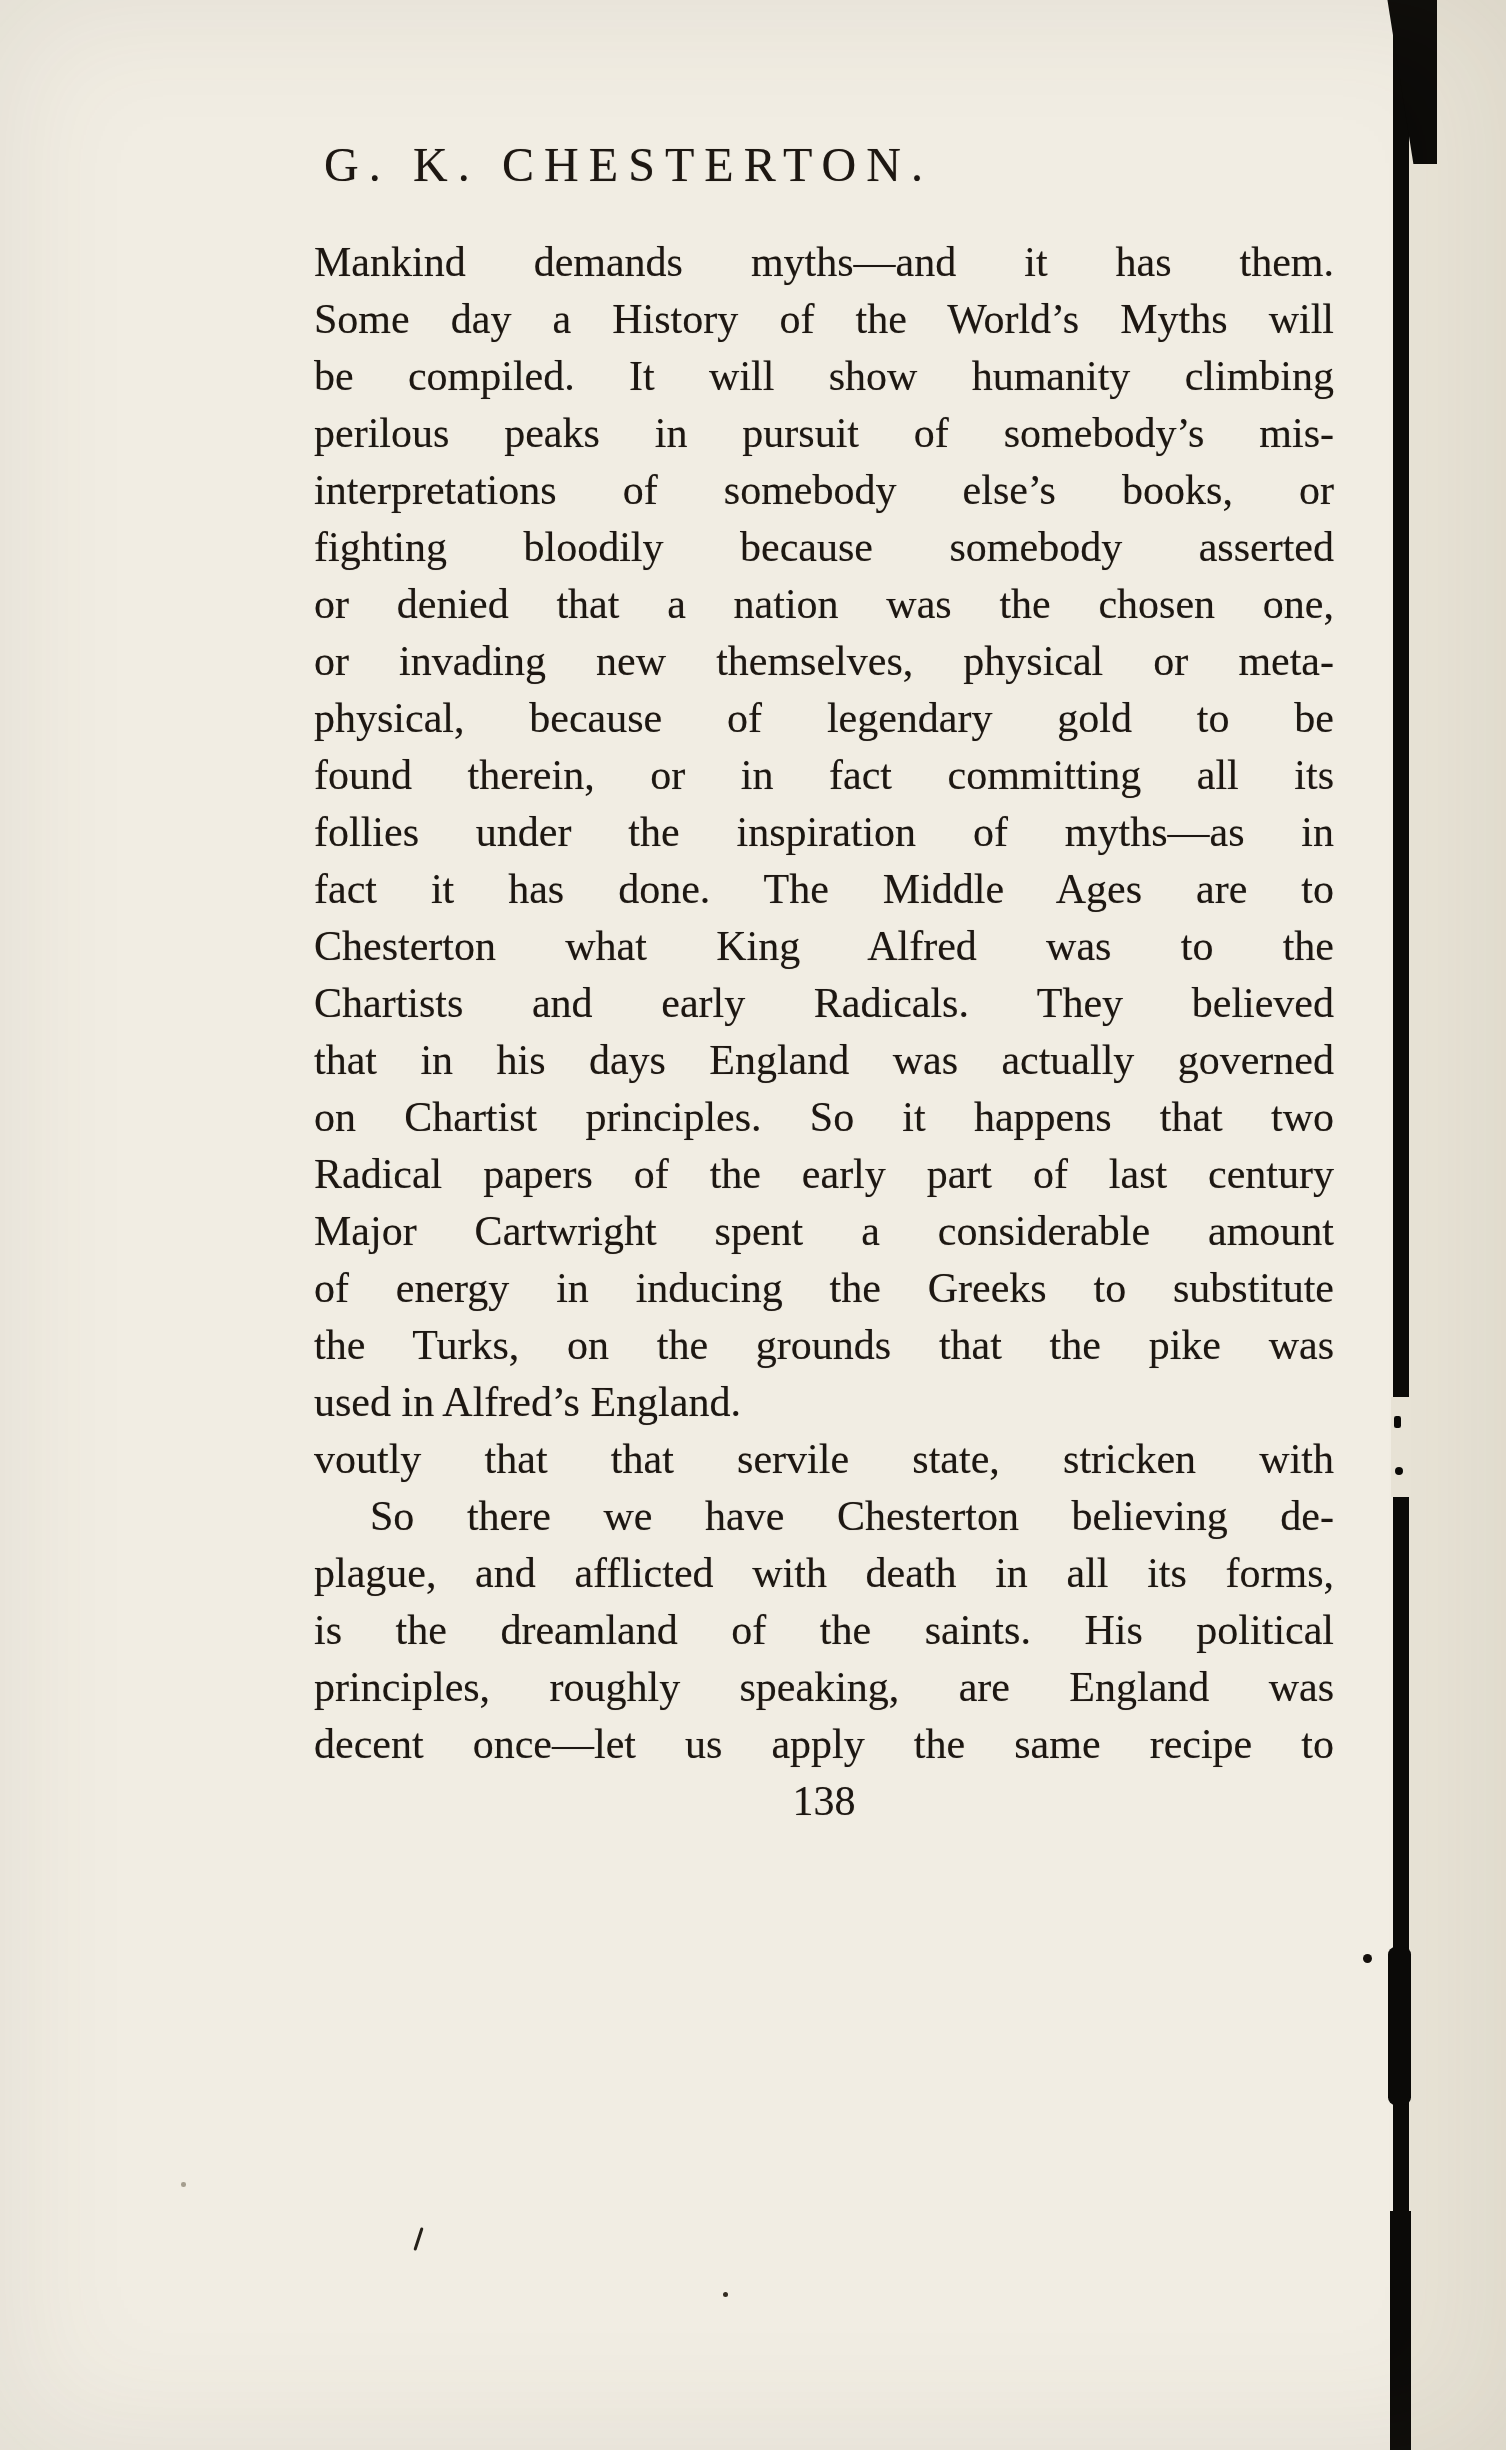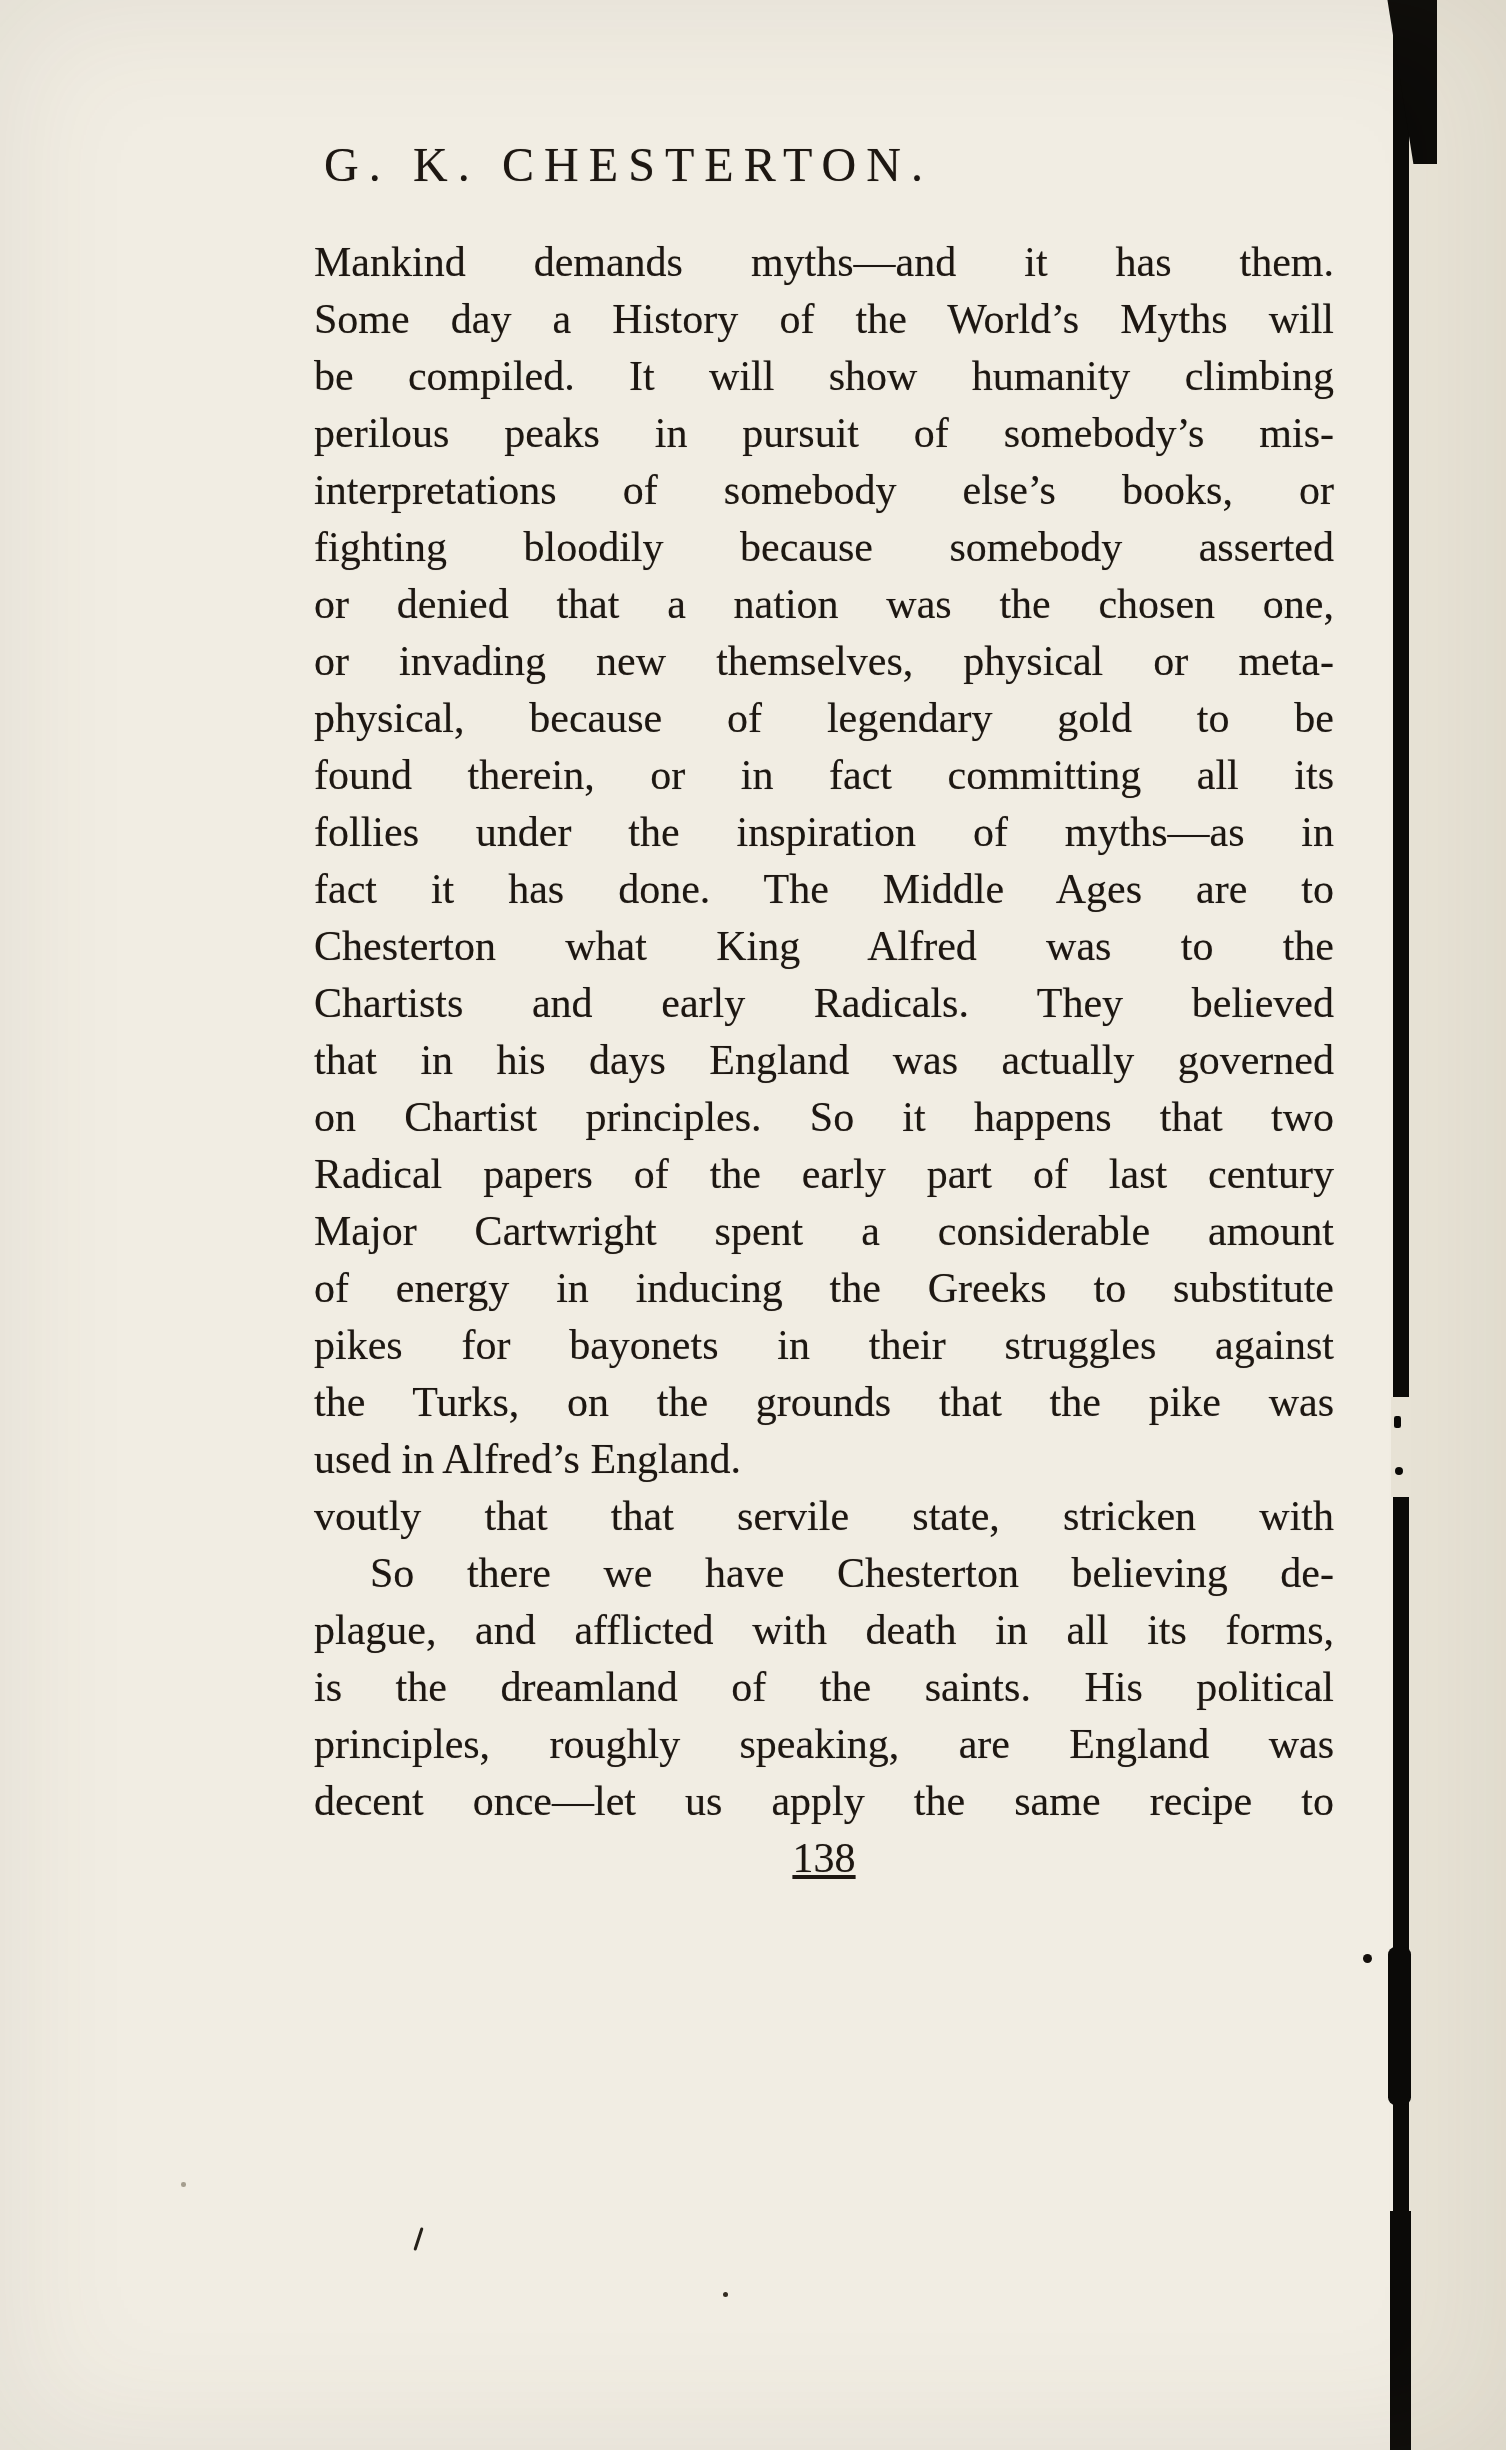--- a/index.html
+++ b/index.html
@@ -53,21 +53,20 @@
   .line {
     text-align: justify;
     text-align-last: justify;
   }
   .line.no-just-last { text-align-last: left; }
   .line.indent { text-indent: 56px; }
 
   .page-number {
     text-align: center;
     line-height: 57px;
-    text-decoration: underline;
   }
 
   
   .edge-strip {
     position: absolute;
     left: 1409px;
     top: 0;
     width: 97px;
     height: 2450px;
     background: var(--paper_edge, #e7e2d5);
@@ -135,21 +134,20 @@
       <div class="line">found therein, or in fact committing all its</div>
       <div class="line">follies under the inspiration of myths—as in</div>
       <div class="line">fact it has done. The Middle Ages are to</div>
       <div class="line">Chesterton what King Alfred was to the</div>
       <div class="line">Chartists and early Radicals. They believed</div>
       <div class="line">that in his days England was actually governed</div>
       <div class="line">on Chartist principles. So it happens that two</div>
       <div class="line">Radical papers of the early part of last century</div>
       <div class="line">Major Cartwright spent a considerable amount</div>
       <div class="line">of energy in inducing the Greeks to substitute</div>
-      <div class="line">pikes for bayonets in their struggles against</div>
       <div class="line">the Turks, on the grounds that the pike was</div>
       <div class="line no-just-last">used in Alfred’s England.</div>
       <div class="line">voutly that that servile state, stricken with</div>
       <div class="line indent">So there we have Chesterton believing de-</div>
       <div class="line">plague, and afflicted with death in all its forms,</div>
       <div class="line">is the dreamland of the saints. His political</div>
       <div class="line">principles, roughly speaking, are England was</div>
       <div class="line">decent once—let us apply the same recipe to</div>
       <div class="page-number">138</div>
   </div>

